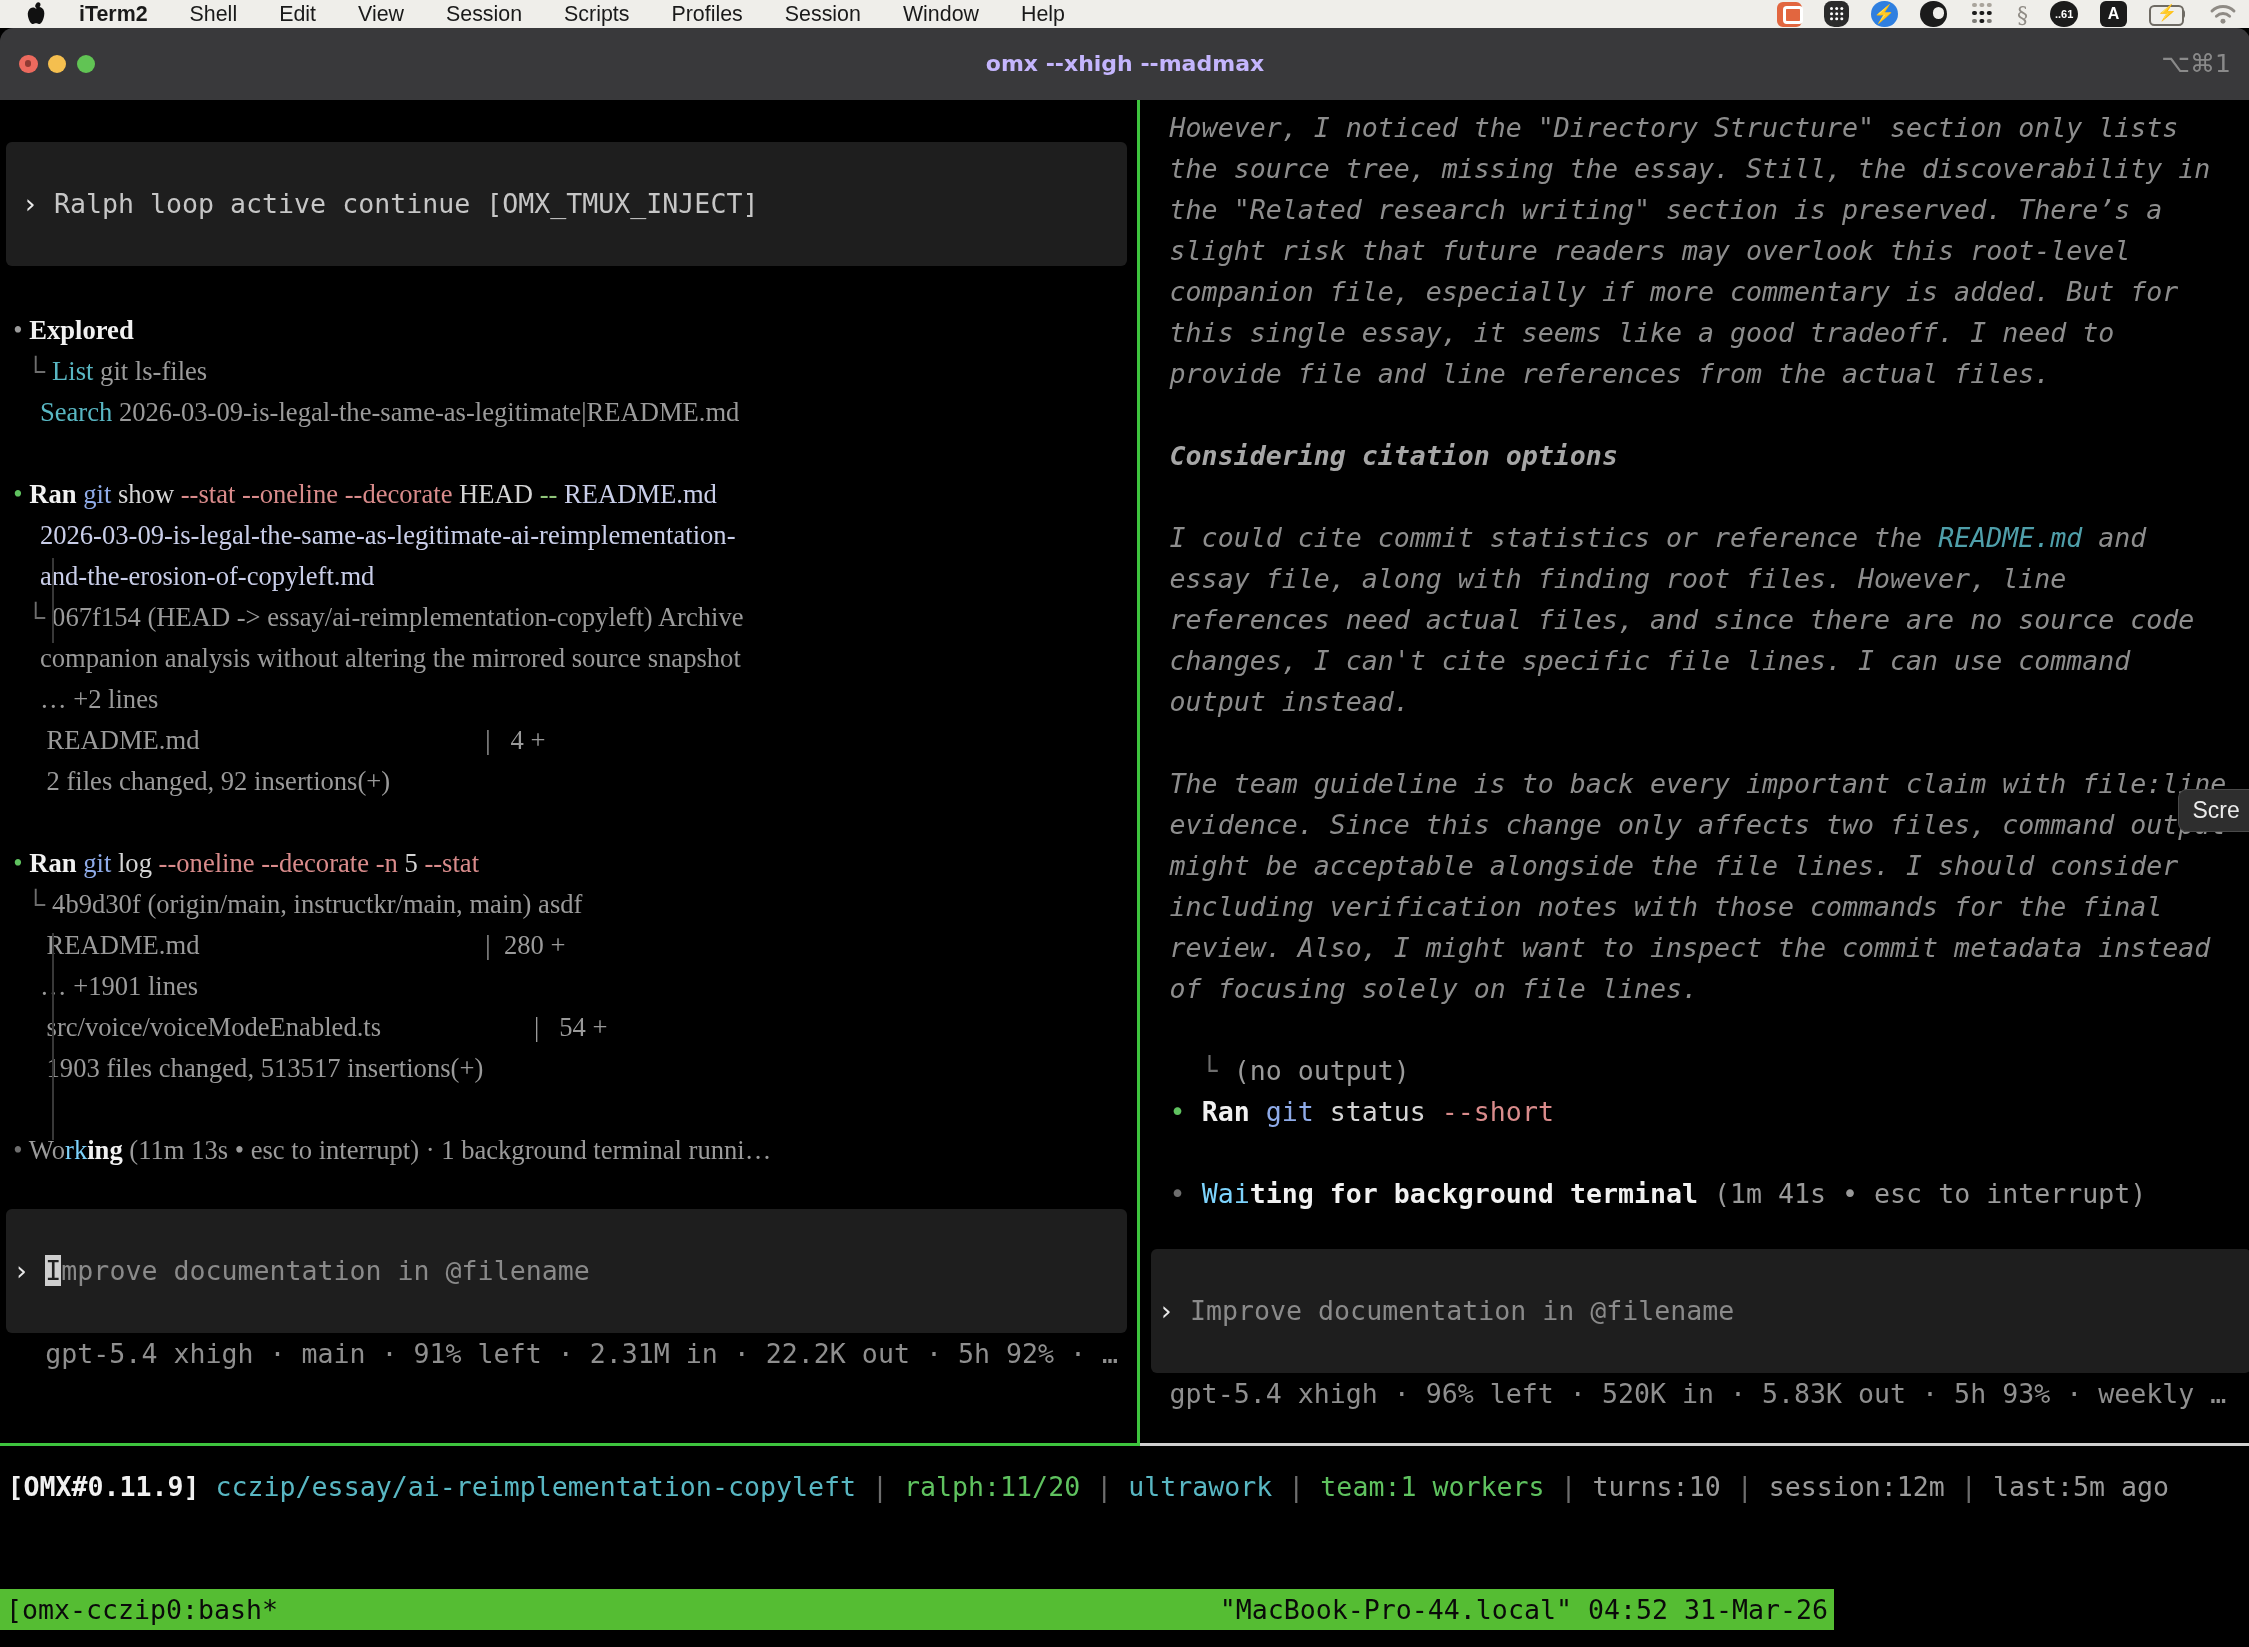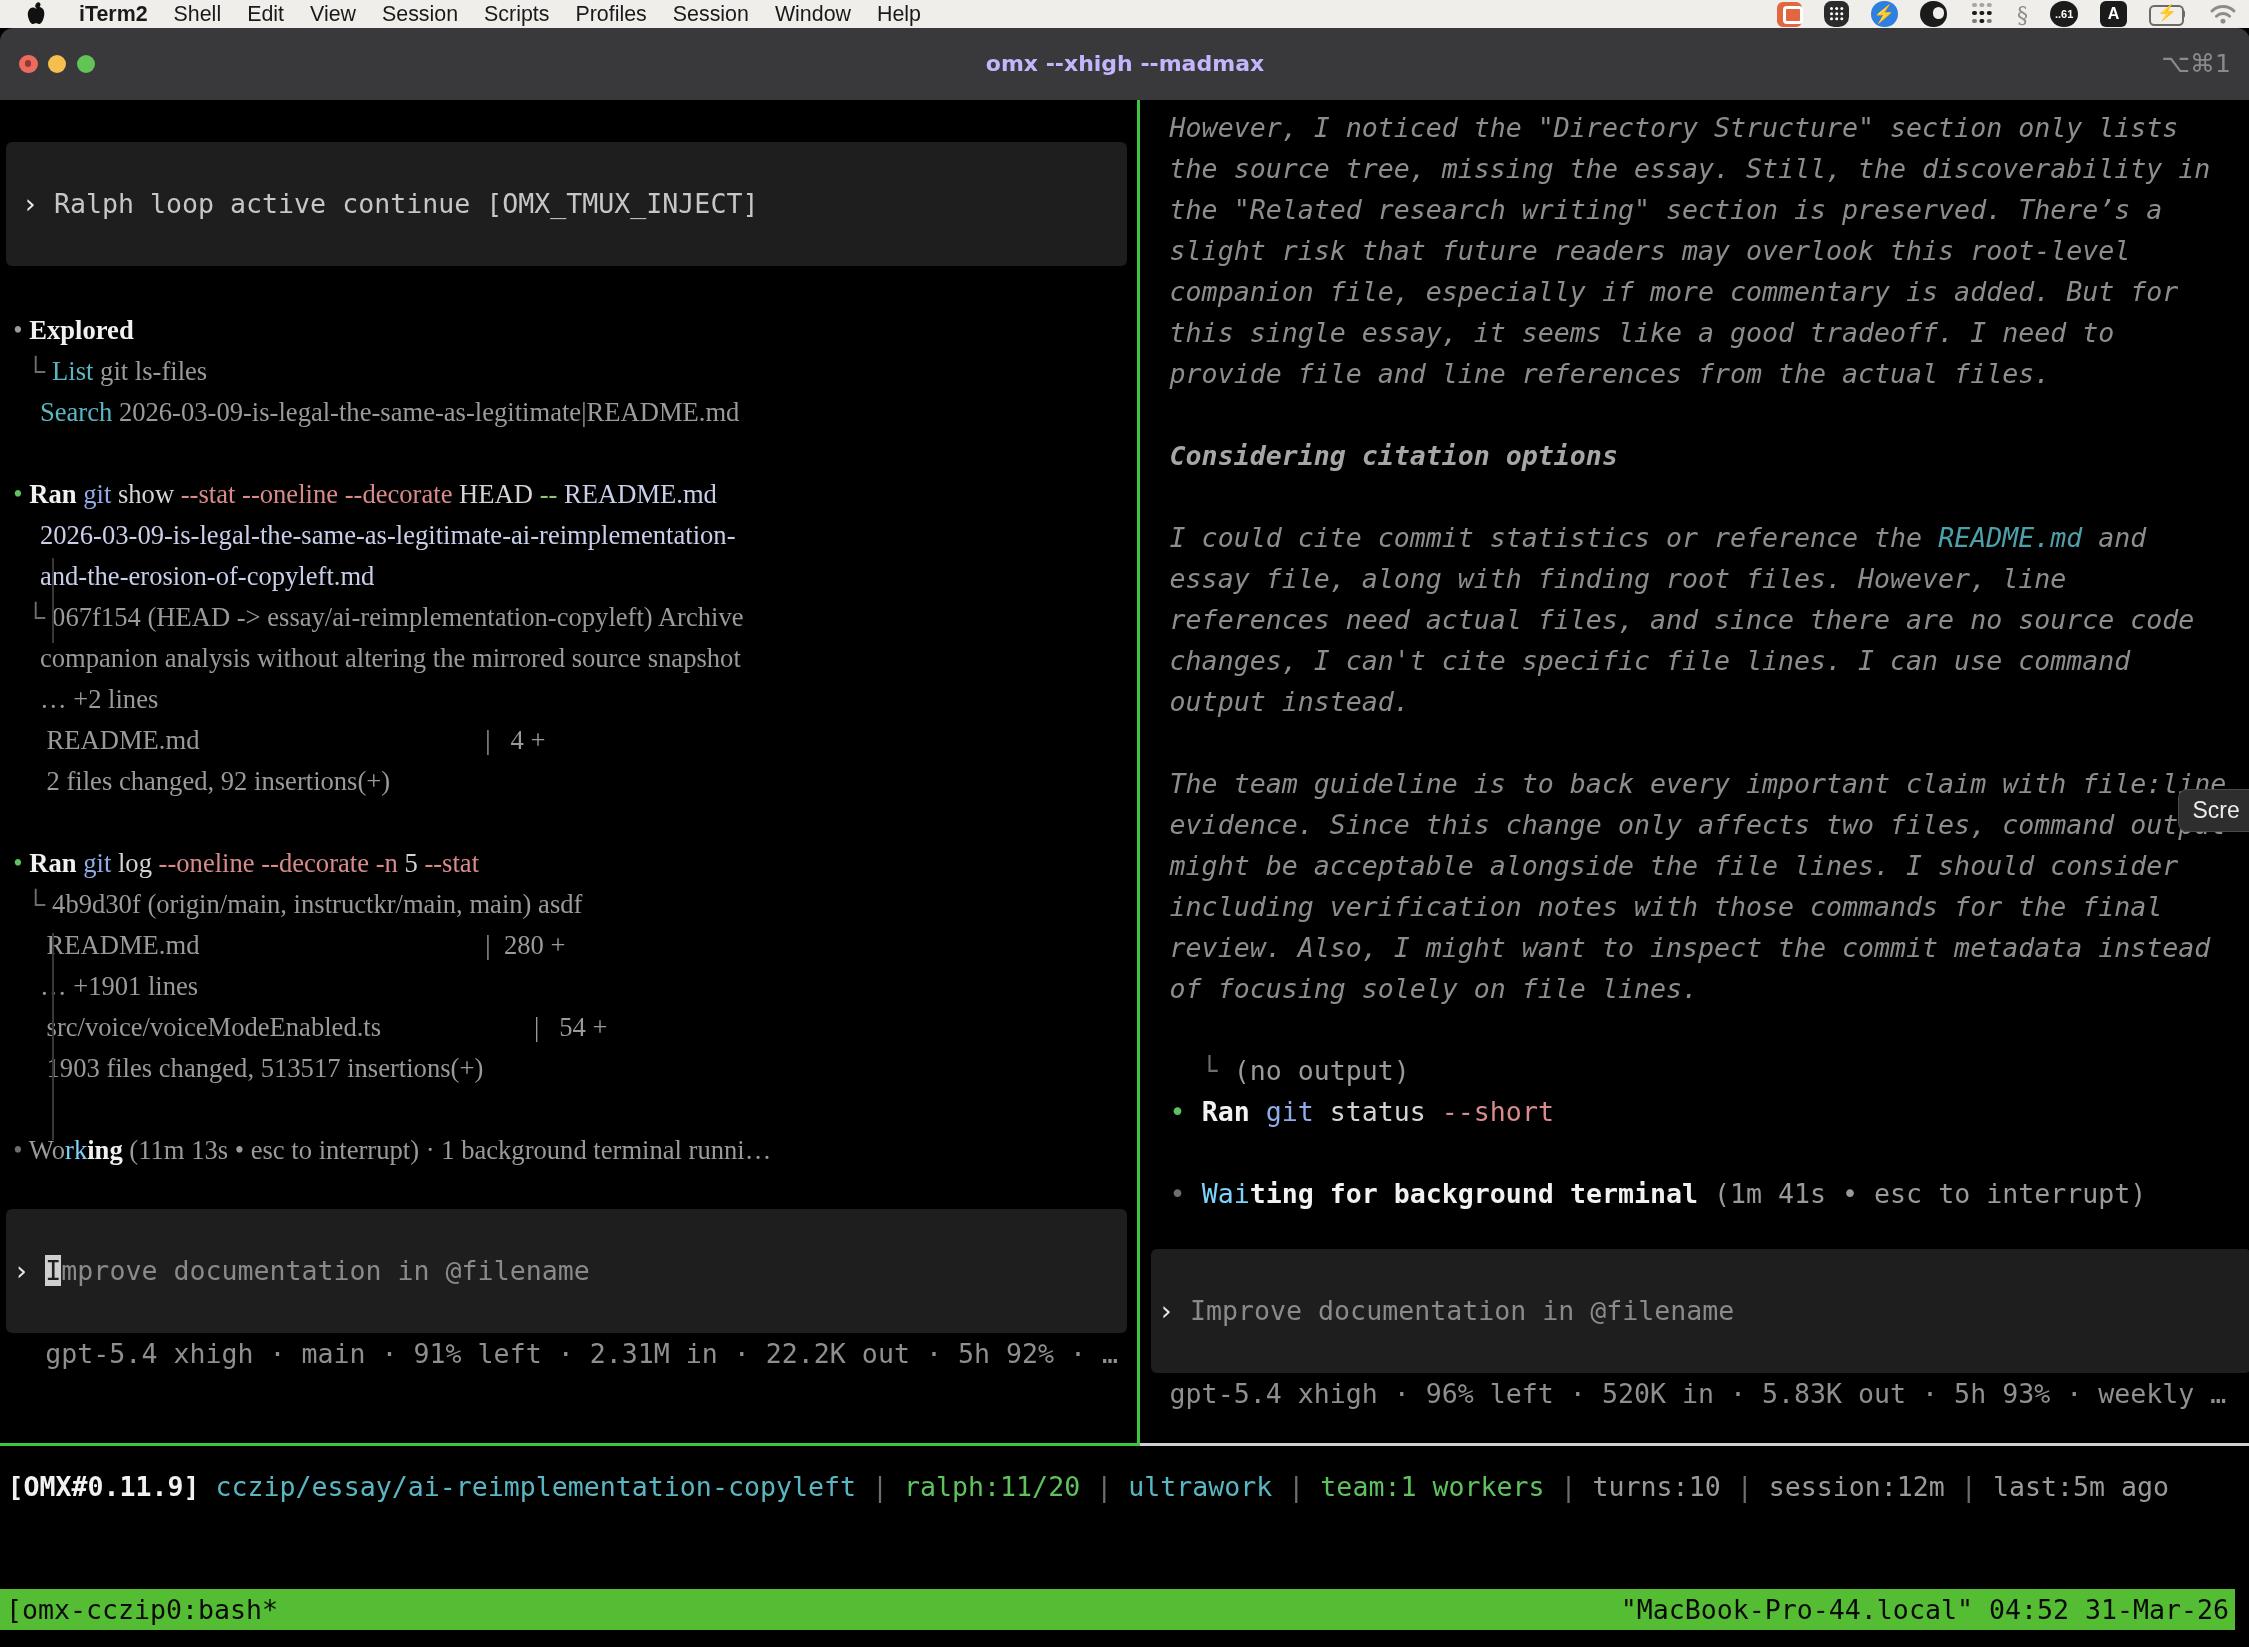--- a/index.html
+++ b/index.html
@@ -3,21 +3,21 @@
 <meta charset="utf-8">
 <style>
   html,body{margin:0;padding:0;background:#000;}
   #screen{position:relative;width:2250px;height:1648px;background:#000;overflow:hidden;
           font-family:"DejaVu Sans Mono",monospace;}
   
   #menubar{position:absolute;left:0;top:0;width:2250px;height:28px;background:#efeeea;
            display:flex;align-items:center;font-family:"Liberation Sans",sans-serif;
            font-size:21.4px;color:#1a1a1a;}
   #menubar .apple{margin-left:25px;display:flex;align-items:center;}
-  #menubar nav{display:flex;gap:26px;margin-left:32px;}
+  #menubar nav{display:flex;gap:42px;margin-left:32px;}
   #menubar nav .mi{white-space:nowrap;}
   #menubar nav .mi.b{font-weight:bold;}
   #mb-right{position:absolute;right:13.3px;top:0;height:28px;display:flex;align-items:center;gap:22px;}
   .ic{display:inline-flex;align-items:center;justify-content:center;}
   .ic-chat{width:25px;height:25px;background:#e2663f;border-radius:5.9px;position:relative;}
   .ic-chat span{position:absolute;left:5.2px;top:4.4px;width:14.8px;height:12.5px;border:3px solid #fff;border-radius:3.7px;}
   .ic-pad{width:25px;height:26.6px;background:#2b2b2b;border-radius:7.4px 7.4px 10.3px 10.3px;position:relative;}
   .ic-pad span{position:absolute;left:5.9px;top:6.6px;width:3px;height:3px;border-radius:50%;background:#fff;
     box-shadow:5.2px 0 #fff,10.3px 0 #fff,0 5.2px #fff,5.2px 5.2px #fff,10.3px 5.2px #fff,0 10.3px #fff,5.2px 10.3px #fff,10.3px 10.3px #fff;}
   .ic-spark{width:26.6px;height:26.6px;background:#2f7fe0;border-radius:50%;color:#fff;font-size:17.7px;line-height:26.6px;text-align:center;}
@@ -75,21 +75,21 @@
   .statusline{height:41px;line-height:41px;white-space:pre;font-size:26.6px;color:#8f8f8f;}
   .guide{position:absolute;width:2.2px;background:#383838;left:52px;}
   #guide1{top:458px;height:85px;}
   #guide2{top:833px;height:207px;}
   
   #edge-btn{position:absolute;right:0;top:689px;height:41px;line-height:41px;background:#2e2e2e;
             border:1.5px solid #4a4a4a;border-right:none;border-radius:8.9px 0 0 8.9px;color:#ececec;
             font-family:"Liberation Sans",sans-serif;font-size:23px;padding:0 10.3px 0 13.3px;}
   
   #omxline{position:absolute;left:7.4px;top:1366px;height:41px;line-height:41px;white-space:pre;font-size:26.6px;}
-  #tmuxbar{position:absolute;left:0;top:1489px;width:2235px;height:41px;background:#55bd33;
+  #tmuxbar{position:absolute;left:0;top:1489px;width:1834px;height:41px;background:#55bd33;
            color:#0a0a0a;font-size:26.6px;line-height:41px;white-space:pre;}
   #tmux-left{position:absolute;left:5.9px;top:0;}
   #tmux-right{position:absolute;right:5.9px;top:0;}
 </style>
 </head>
 <body>
 
 <div id="screen">
 
   <div id="menubar">

